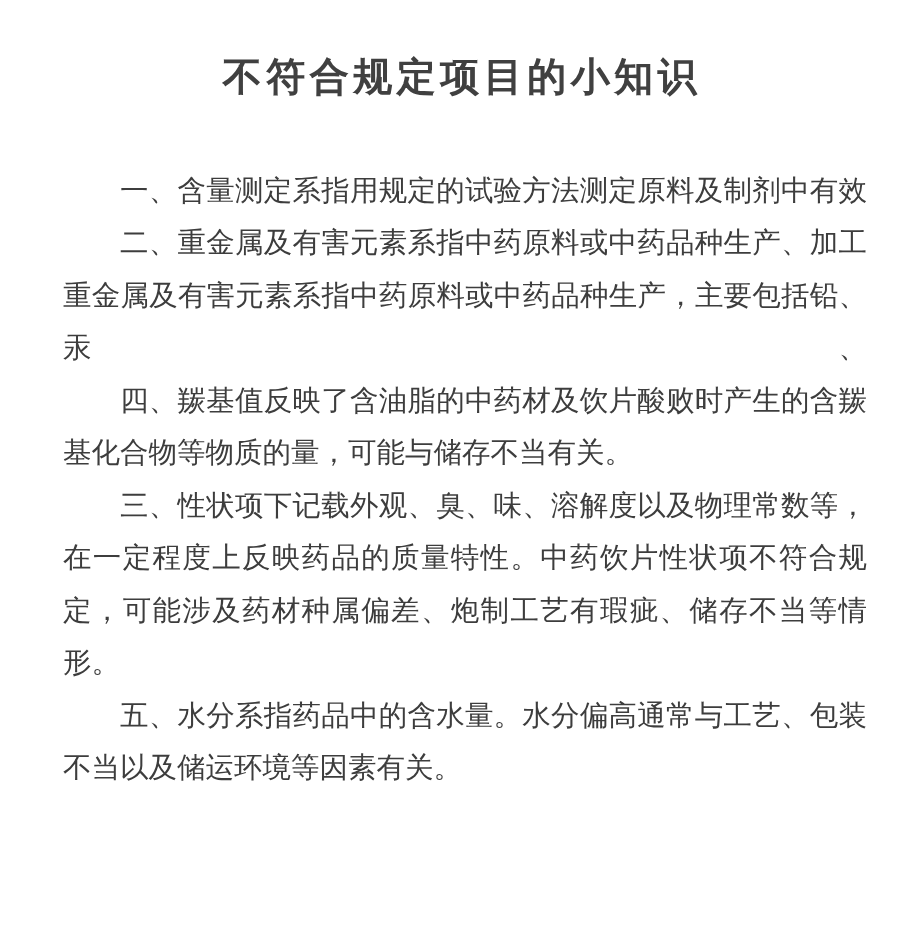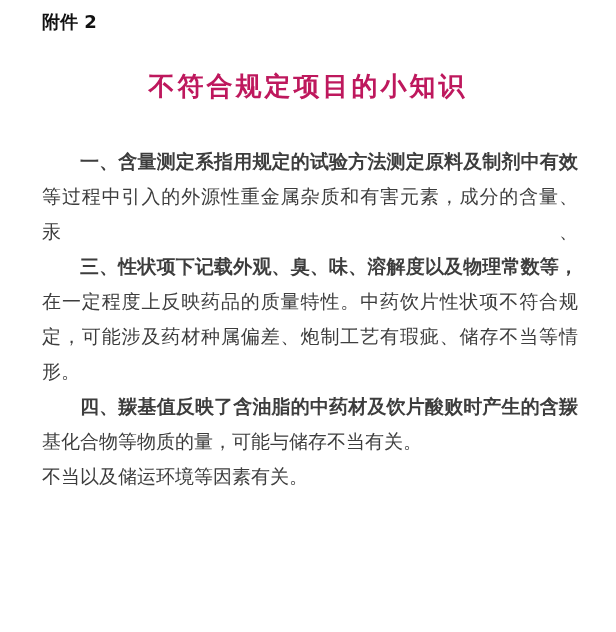--- a/index.html
+++ b/index.html
@@ -24,65 +24,65 @@
     color: #111111;
   }
   .doc-title {
     margin-top: 36px;
     text-align: center;
     font-family: "DejaVu Sans", "Liberation Sans", sans-serif;
     font-weight: 700;
     font-size: 26px;
     line-height: 32px;
     letter-spacing: 3px;
-    color: #be185d;
+    color: #404040;
   }
   .doc-body {
     margin-top: 42px;
     padding: 0 38px 0 42px;
     font-family: "DejaVu Serif", "Liberation Serif", serif;
     font-size: 19px;
     line-height: 35px;
     color: #3d3d3d;
   }
   .paragraph {
     margin: 0;
   }
   .line {
     text-align: justify;
     text-align-last: justify;
     white-space: normal;
   }
   .line.first {
     text-indent: 2em;
-    font-weight: bold;
   }
   .line.last {
     text-align-last: left;
   }
 </style>
 </head>
 <body>
 
 <div class="page">
-  <div class="attachment-label">附件 2</div>
   <div class="doc-title">不符合规定项目的小知识</div>
   <div class="doc-body">
       <div class="paragraph">
         <div class="line first">一、含量测定系指用规定的试验方法测定原料及制剂中有效</div>
       </div>
       <div class="paragraph">
-        <div class="line">等过程中引入的外源性重金属杂质和有害元素，成分的含量、汞、</div>
+        <div class="line first">二、重金属及有害元素系指中药原料或中药品种生产、加工</div>
+        <div class="line">重金属及有害元素系指中药原料或中药品种生产，主要包括铅、汞、</div>
+      </div>
+      <div class="paragraph">
+        <div class="line first">四、羰基值反映了含油脂的中药材及饮片酸败时产生的含羰</div>
+        <div class="line last">基化合物等物质的量，可能与储存不当有关。</div>
       </div>
       <div class="paragraph">
         <div class="line first">三、性状项下记载外观、臭、味、溶解度以及物理常数等，</div>
         <div class="line">在一定程度上反映药品的质量特性。中药饮片性状项不符合规</div>
         <div class="line last">定，可能涉及药材种属偏差、炮制工艺有瑕疵、储存不当等情形。</div>
       </div>
       <div class="paragraph">
-        <div class="line first">四、羰基值反映了含油脂的中药材及饮片酸败时产生的含羰</div>
-        <div class="line last">基化合物等物质的量，可能与储存不当有关。</div>
-      </div>
-      <div class="paragraph">
+        <div class="line first">五、水分系指药品中的含水量。水分偏高通常与工艺、包装</div>
         <div class="line last">不当以及储运环境等因素有关。</div>
       </div>
     </div>
 </div>
 
 </body></html>

